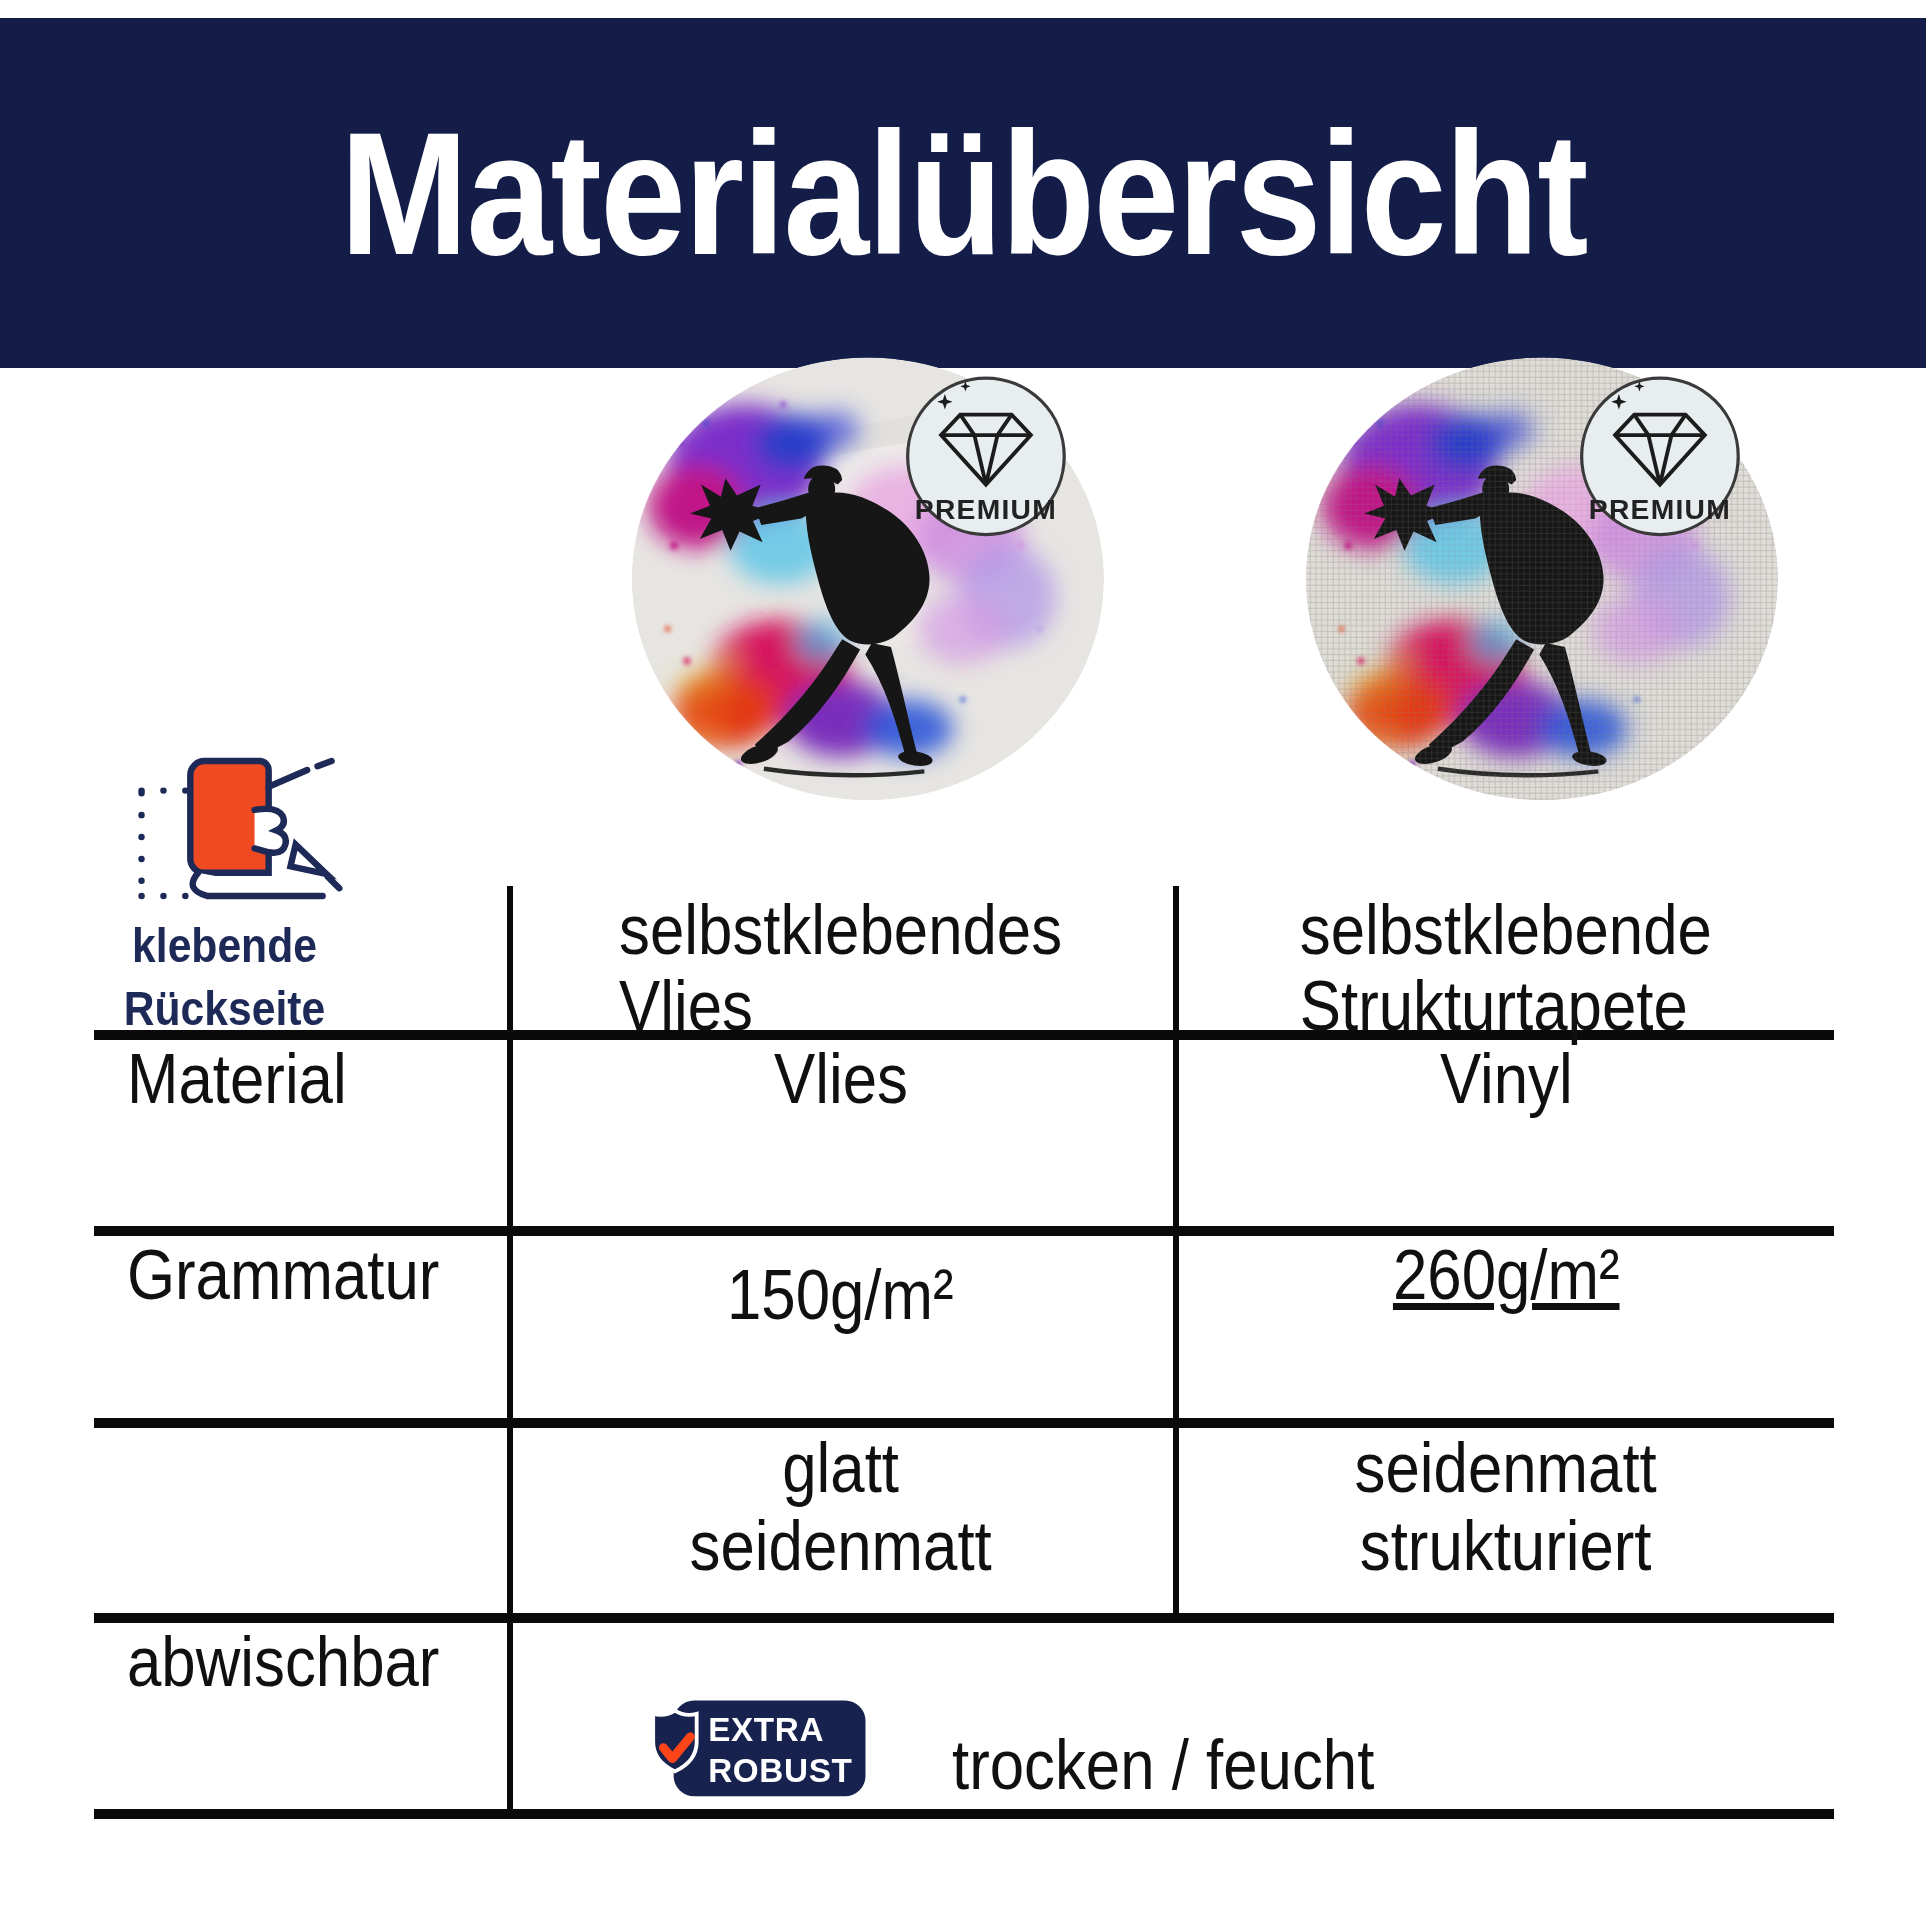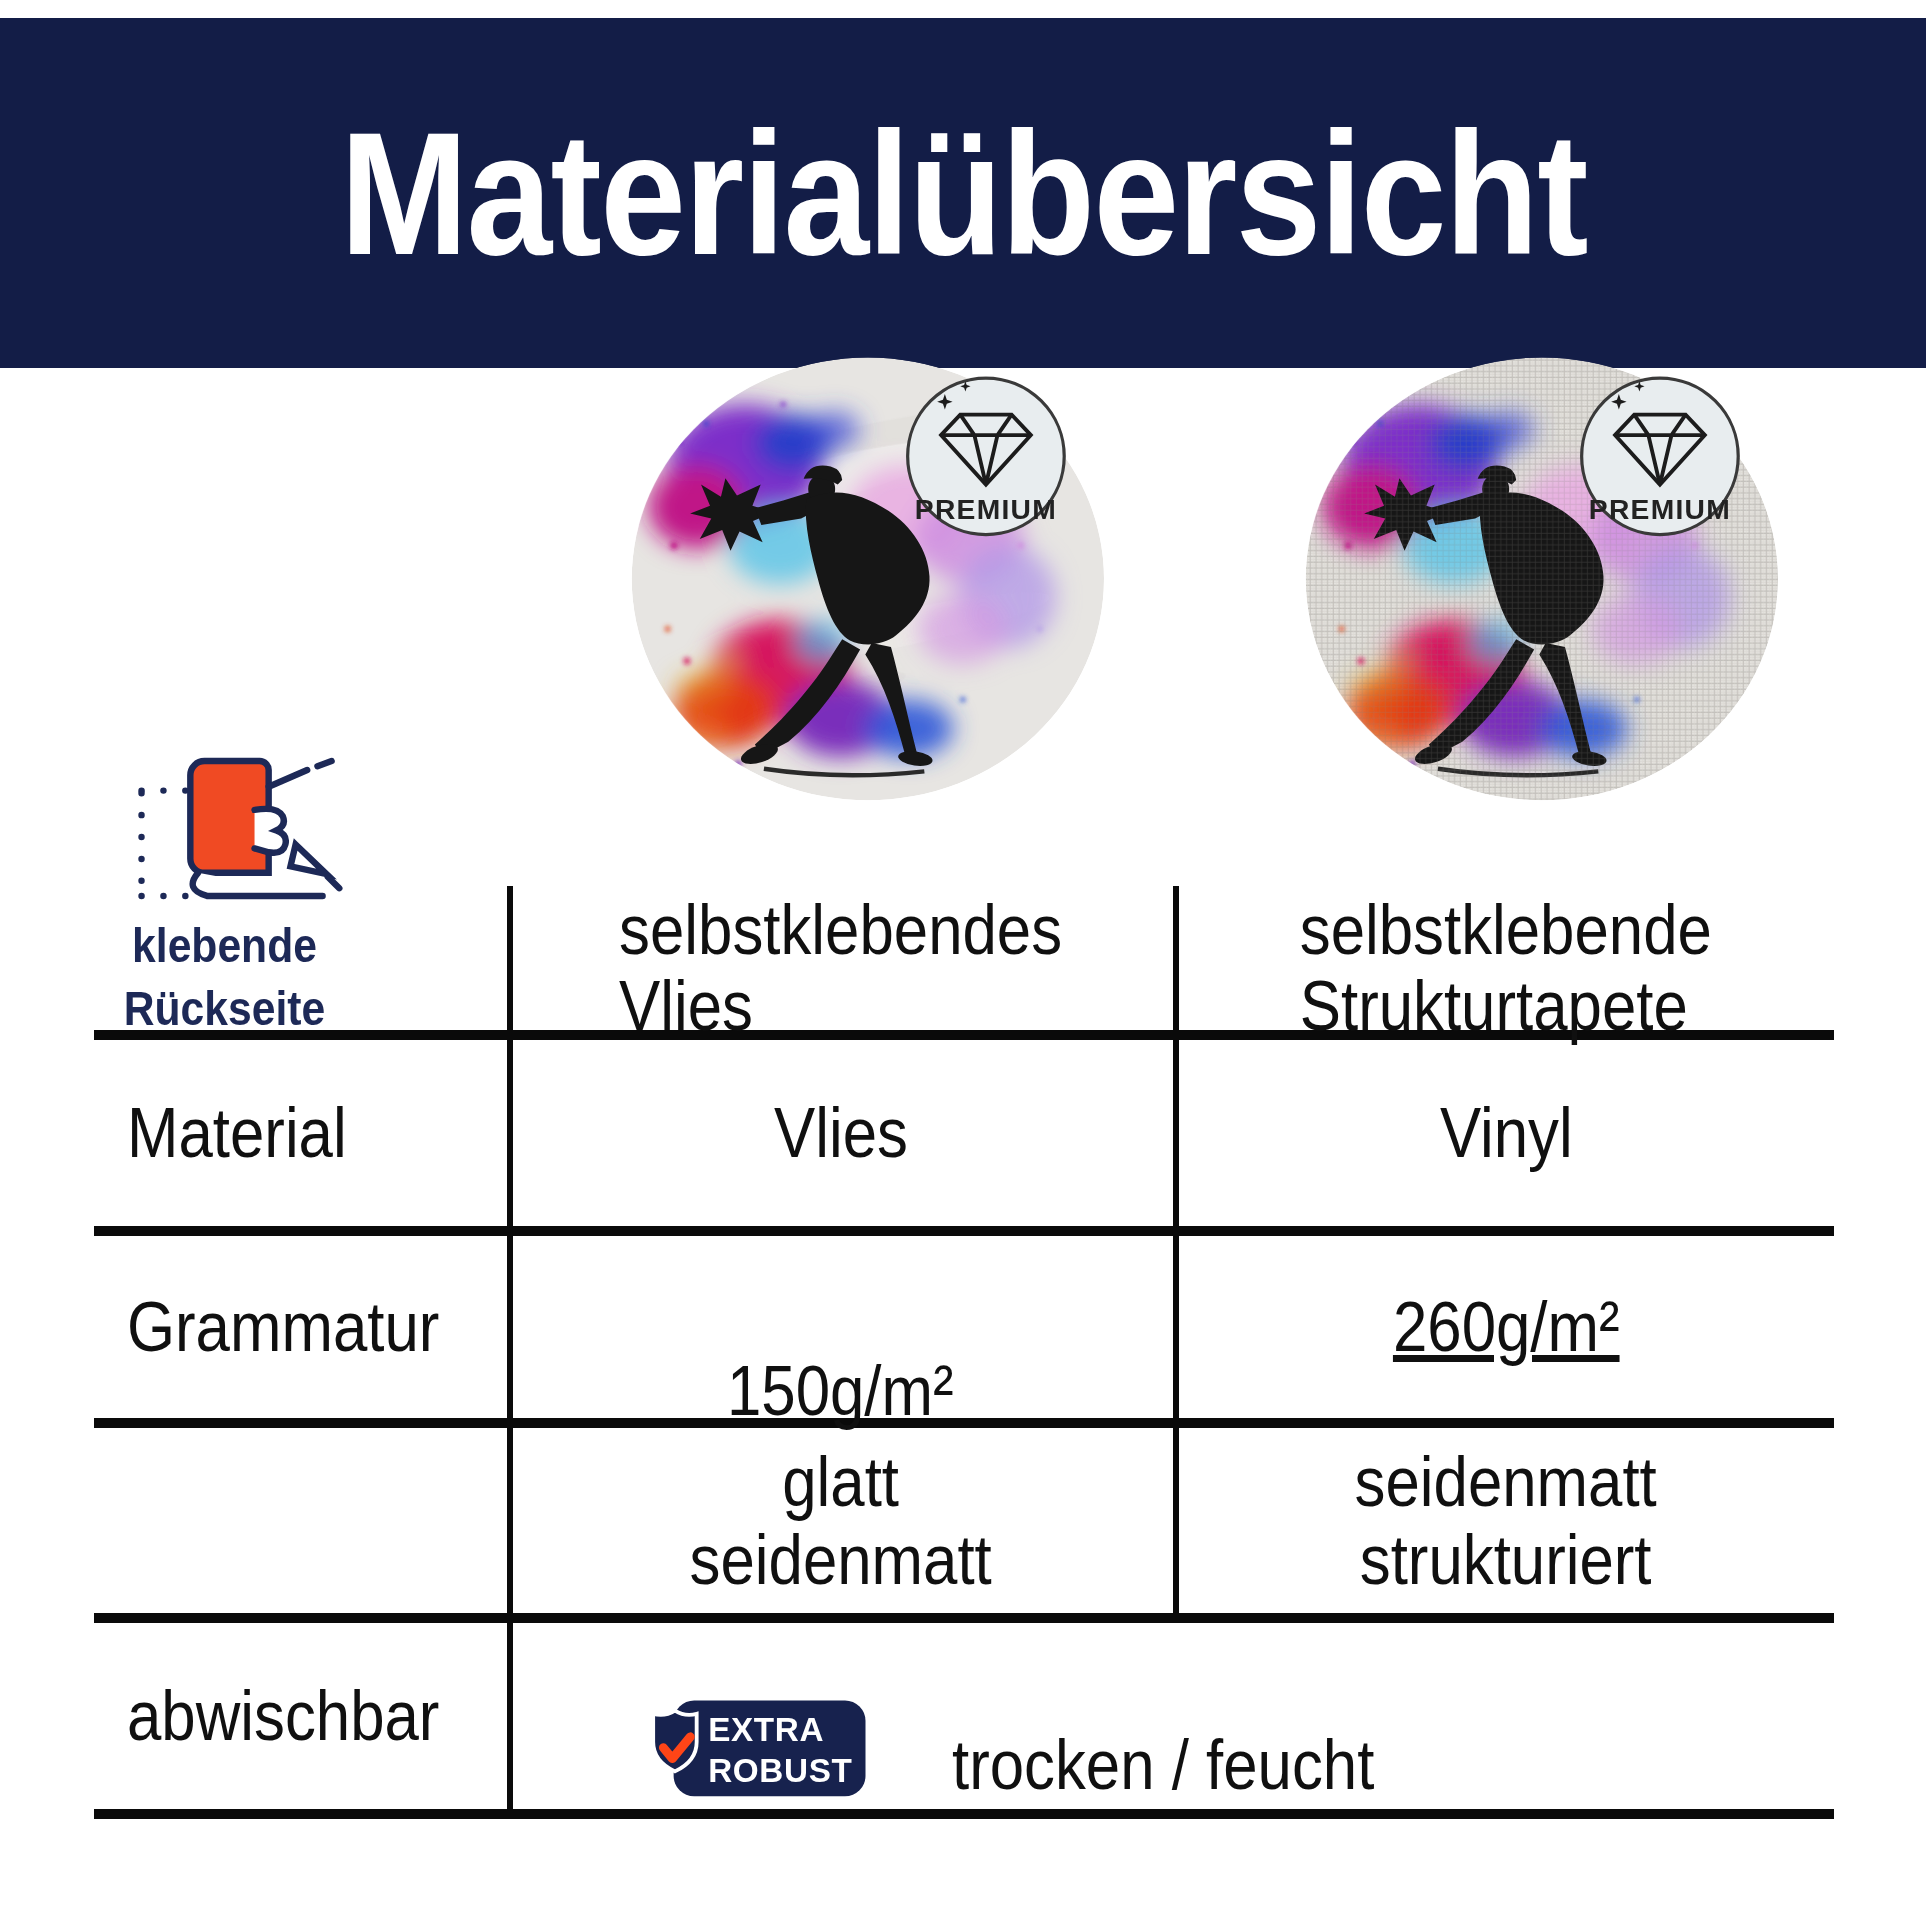--- a/index.html
+++ b/index.html
@@ -16,21 +16,21 @@
   .prod.right{left:1303px;top:353px;}
   
   .adhesive{position:absolute;left:77px;top:748px;width:295px;text-align:center;}
   .adhesive svg{display:block;margin:0 auto;}
   .adhesive .cap{margin-top:9px;color:#1d2957;font-weight:700;font-size:49px;line-height:54px;
                  transform:scaleX(.87);transform-origin:center;}
   
   .hline{position:absolute;left:94px;width:1740px;height:10.3px;background:#0a0a0a;}
   .vline{position:absolute;width:6.4px;background:#0a0a0a;}
   
-  .cell{position:absolute;display:flex;align-items:center;justify-content:center;}
+  .cell{position:absolute;display:flex;justify-content:center;}
   .cell.labelcol{justify-content:flex-start;padding-left:31px;box-sizing:border-box;}
   .txt{font-size:71px;line-height:78px;transform:scaleX(.87);transform-origin:center;
        text-align:center;white-space:nowrap;}
   .labelcol .txt{transform-origin:left center;text-align:left;}
   .hdrblock{display:flex;flex-direction:column;align-items:flex-start;
             font-size:71px;line-height:76px;transform:scaleX(.87);transform-origin:center;
             text-align:left;white-space:nowrap;}
   .hdrcell{position:absolute;display:flex;align-items:center;justify-content:center;padding-top:19px;box-sizing:border-box;}
   .wiperow{position:absolute;left:636px;top:1628px;width:1194px;height:176px;
            display:flex;align-items:flex-end;}
@@ -251,21 +251,21 @@
   <div class="cell" style="left:514px;top:1040px;width:653px;height:186px;">
     <span class="txt">Vlies</span>
   </div>
   <div class="cell labelcol" style="left:96px;top:1236px;width:411px;height:182px;">
     <span class="txt">Grammatur</span>
   </div>
 
   <div class="cell" style="left:1179px;top:1040px;width:654px;height:186px;">
     <span class="txt">Vinyl</span>
   </div>
-  <div class="cell" style="left:514px;top:1300px;width:653px;height:182px;">
+  <div class="cell" style="left:514px;top:1256px;width:653px;height:182px;">
     <span class="txt">150g/m²</span>
   </div>
   <div class="cell" style="left:1179px;top:1236px;width:654px;height:182px;text-decoration:underline;">
     <span class="txt">260g/m²</span>
   </div>
 
   <div class="cell" style="left:514px;top:1429px;width:653px;height:184px;">
     <span class="txt"><span>glatt</span><br>
     <span>seidenmatt</span></span>
   </div>

